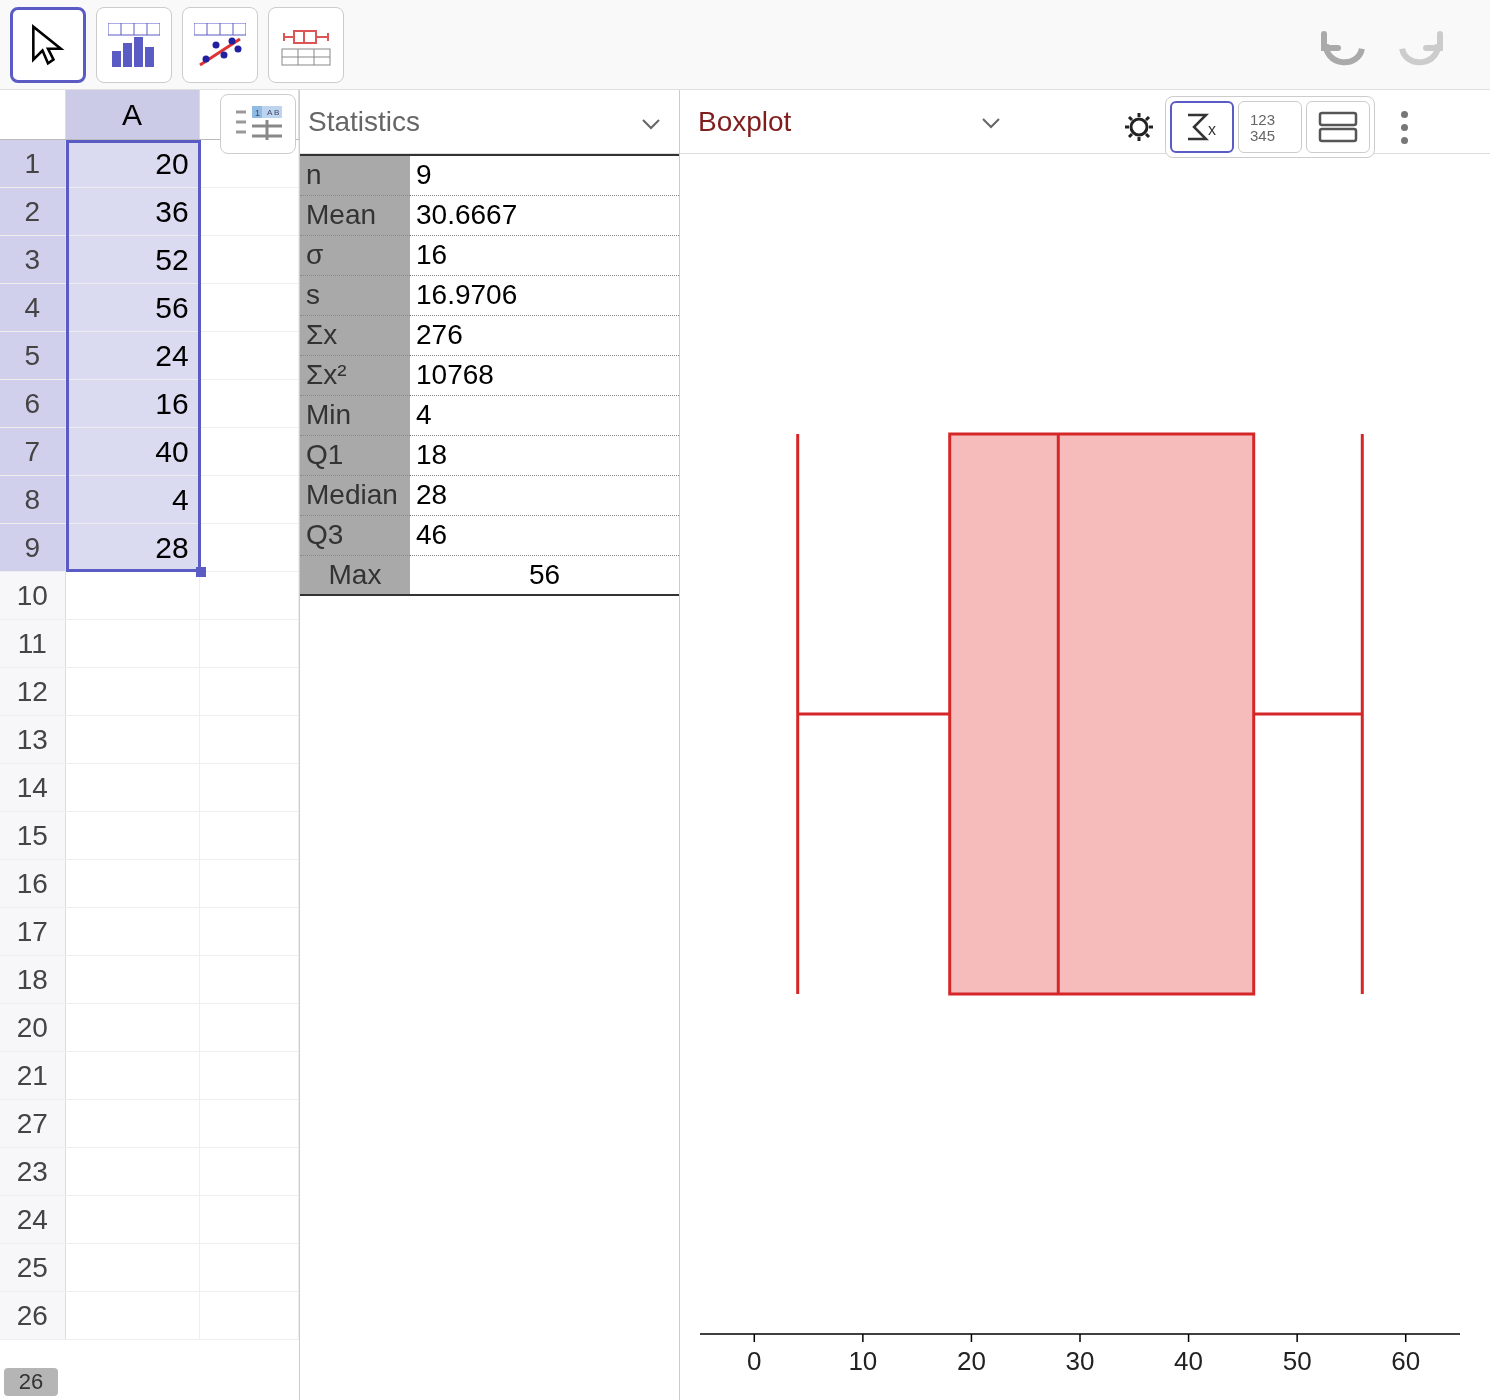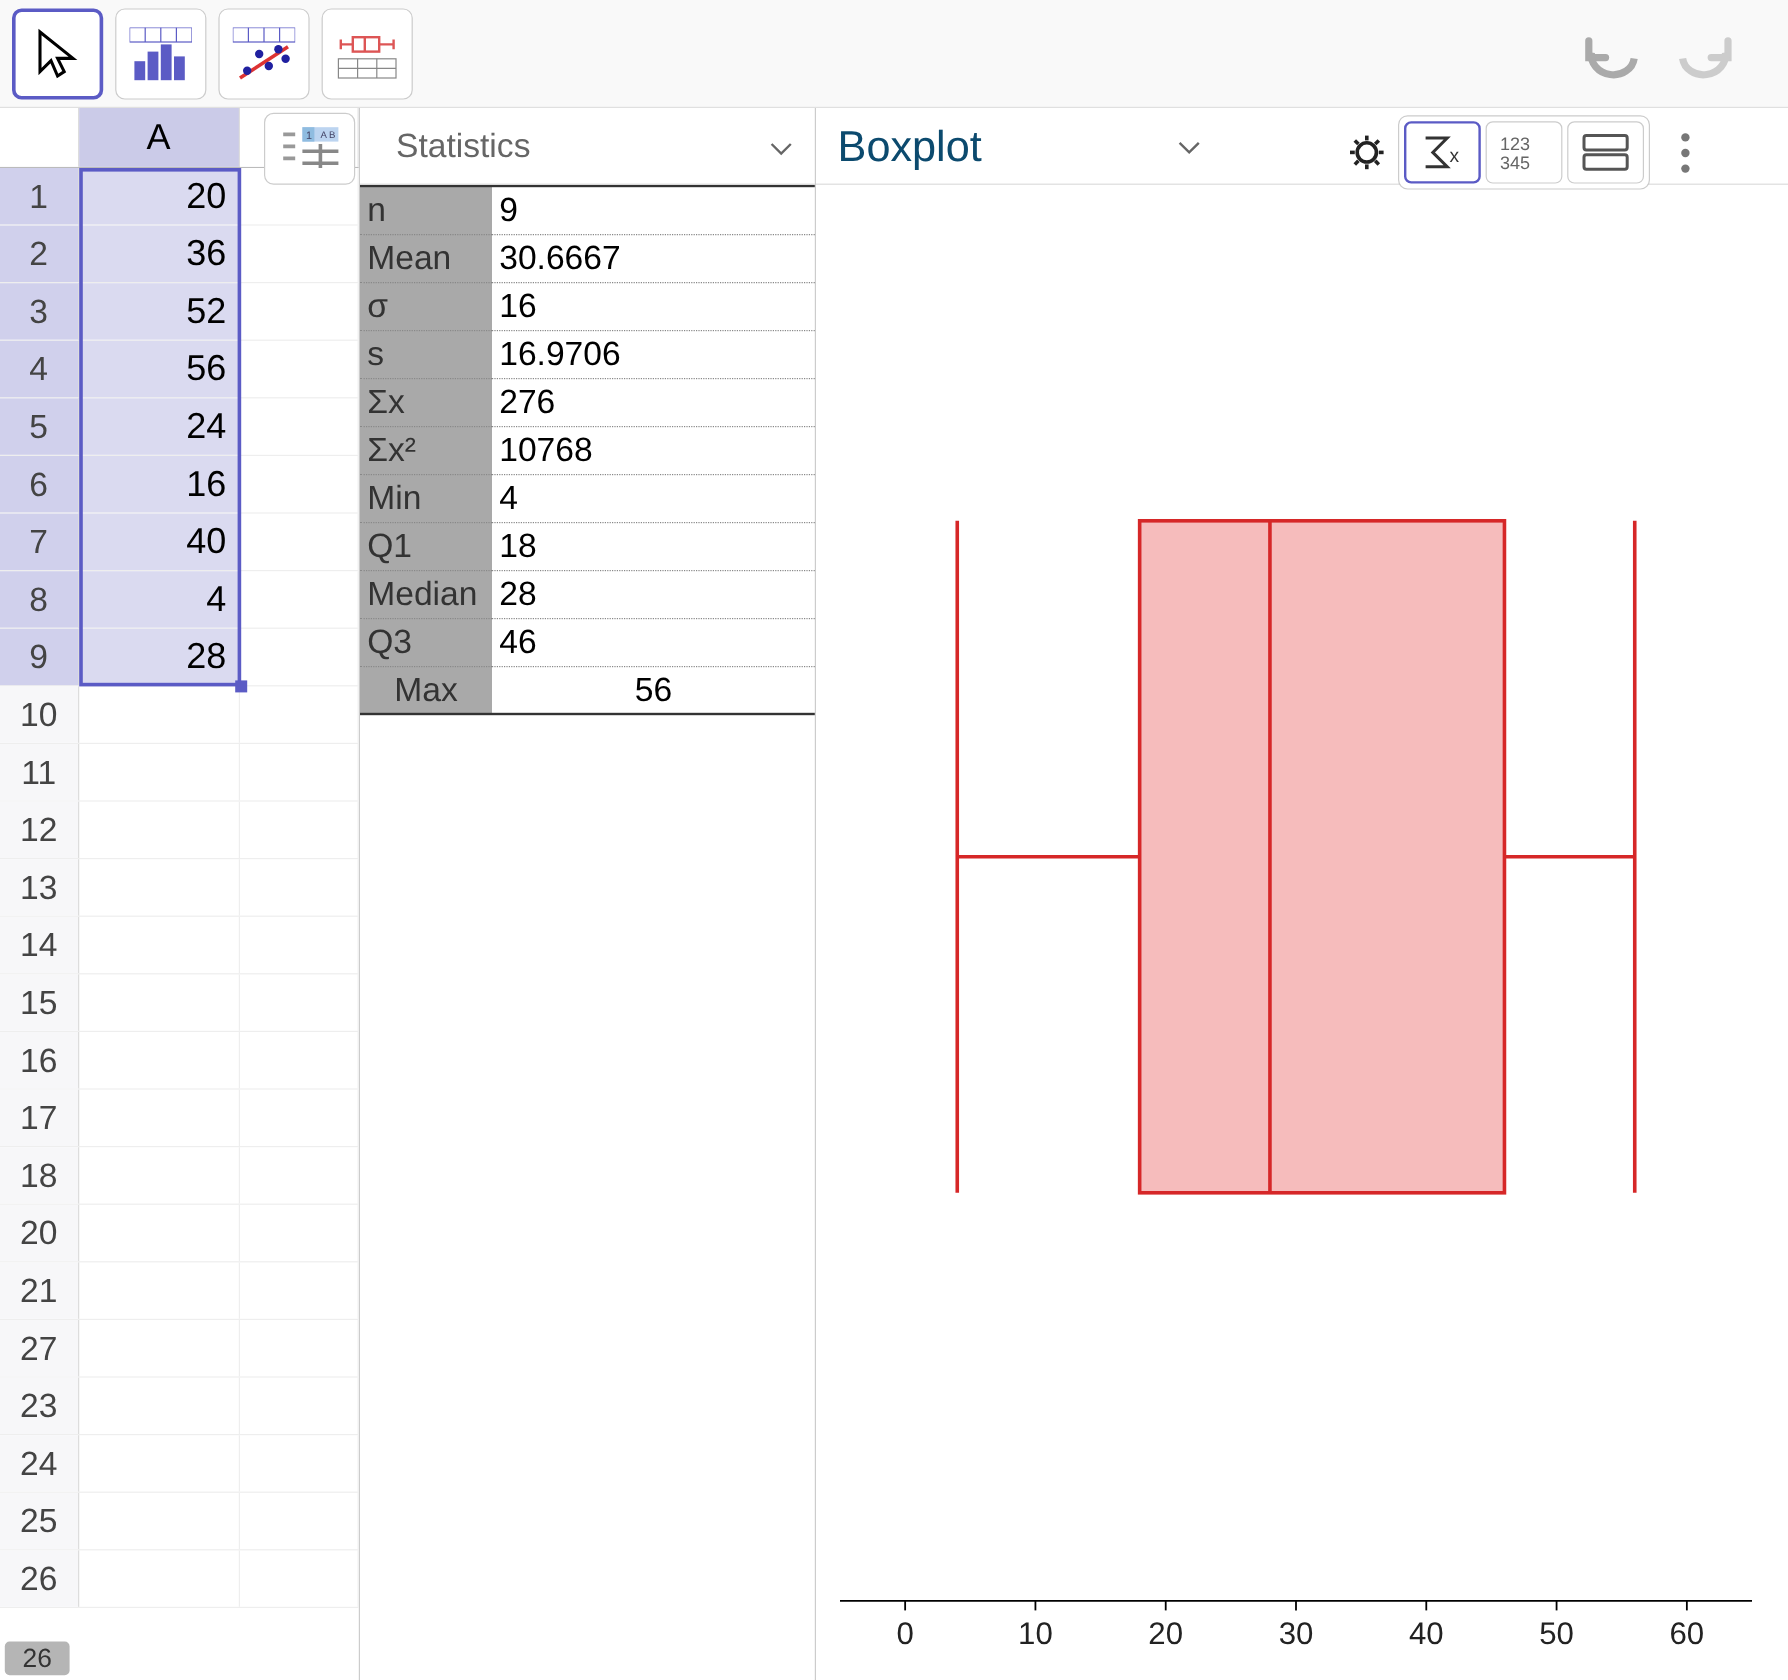--- a/index.html
+++ b/index.html
@@ -142,21 +142,21 @@
     
     .stats-panel {
       width: 380px;
       border-right: 1px solid #ccc;
       padding: 0;
     }
     .panel-head {
       height: 64px;
       display: flex;
       align-items: center;
-      padding: 0 30px;
+      padding: 0 8px;
       font-size: 28px;
       color: #666;
       border-bottom: 1px solid #ddd;
       position: relative;
     }
     .panel-head .chev {
       position: absolute; right: 16px; top: 22px;
     }
     .stats-table {
       width: 100%;
@@ -181,22 +181,22 @@
     .chart-panel { flex: 1; position: relative; }
     .chart-head {
       height: 64px;
       display: flex;
       align-items: center;
       padding: 0 18px;
       border-bottom: 1px solid #ddd;
       position: relative;
     }
     .chart-head .title {
-      font-size: 36px;
-      color: #0c4a6e;
+      font-size: 28px;
+      color: #7f1d1d;
     }
     .chart-head .chev {
       position: absolute; left: 300px; top: 22px;
     }
     .chart-toolbar {
       position: absolute;
       right: 16px;
       top: 6px;
       display: flex;
       align-items: center;

